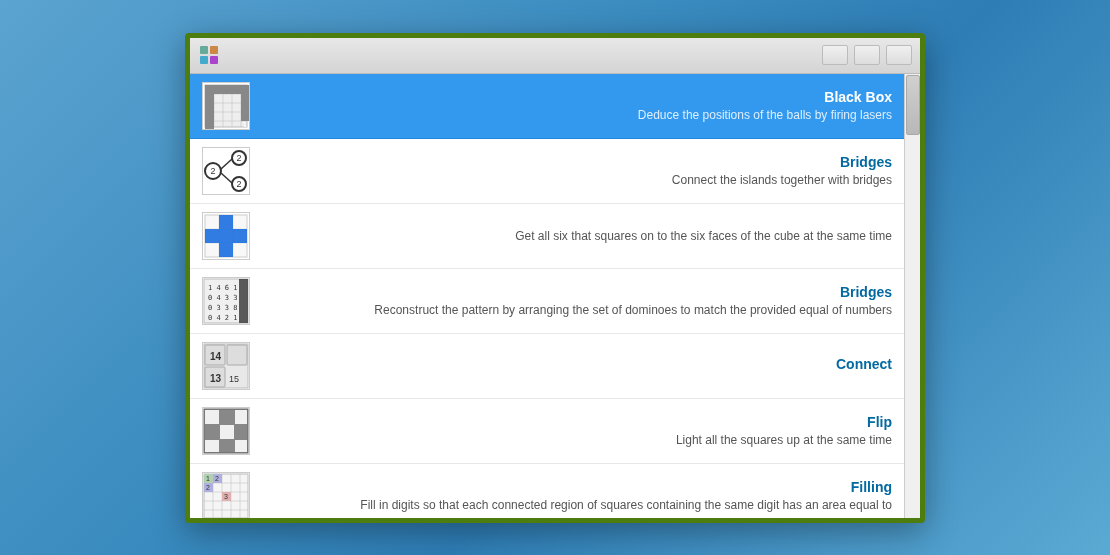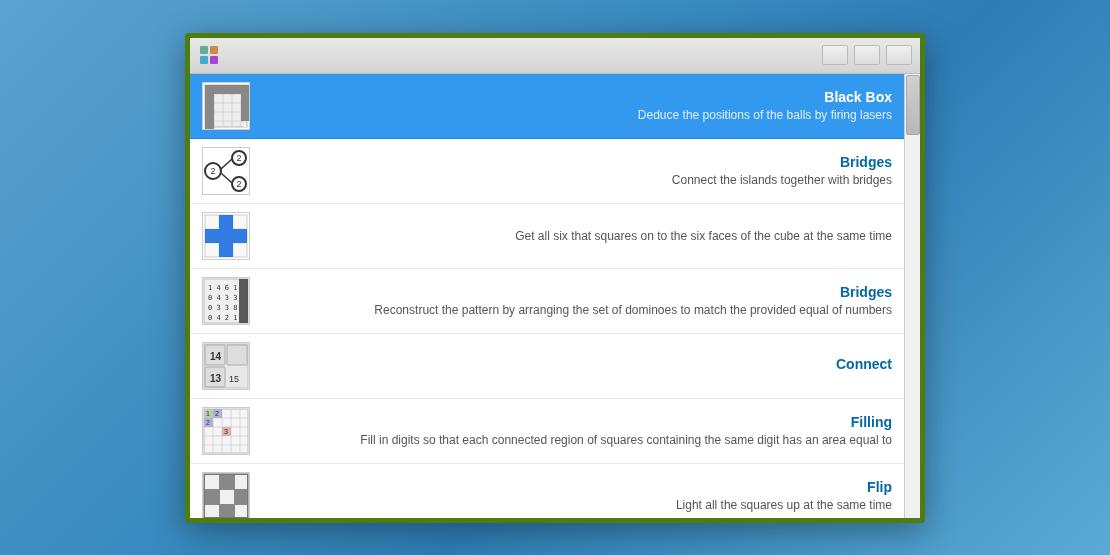--- a/index.html
+++ b/index.html
@@ -307,66 +307,66 @@
       </svg>
           </div>
           <div class="puzzle-info">
             <div class="puzzle-name">Connect</div>
           </div>
         </div>
         <div class="puzzle-item">
           <div class="puzzle-thumb">
             <svg width="46" height="46" viewBox="0 0 46 46">
         <rect width="46" height="46" fill="#fff"></rect>
-        <rect x="1" y="1" width="44" height="44" fill="#f5f5f5" stroke="#bbb" stroke-width="1"></rect>
-
-        <line x1="1" y1="10" x2="45" y2="10" stroke="#bbb" stroke-width="0.5"></line>
-        <line x1="1" y1="19" x2="45" y2="19" stroke="#bbb" stroke-width="0.5"></line>
-        <line x1="1" y1="28" x2="45" y2="28" stroke="#bbb" stroke-width="0.5"></line>
-        <line x1="1" y1="37" x2="45" y2="37" stroke="#bbb" stroke-width="0.5"></line>
-        <line x1="10" y1="1" x2="10" y2="45" stroke="#bbb" stroke-width="0.5"></line>
-        <line x1="19" y1="1" x2="19" y2="45" stroke="#bbb" stroke-width="0.5"></line>
-        <line x1="28" y1="1" x2="28" y2="45" stroke="#bbb" stroke-width="0.5"></line>
-        <line x1="37" y1="1" x2="37" y2="45" stroke="#bbb" stroke-width="0.5"></line>
-
-        <rect x="1" y="1" width="9" height="9" fill="#b0d0b0"></rect>
-        <rect x="10" y="1" width="9" height="9" fill="#b0b0e0"></rect>
-        <rect x="1" y="10" width="9" height="9" fill="#b0b0e0"></rect>
-        <rect x="19" y="19" width="9" height="9" fill="#e0b0b0"></rect>
-        <text x="3" y="8" font-size="7" fill="#333">1</text>
-        <text x="12" y="8" font-size="7" fill="#333">2</text>
-        <text x="3" y="17" font-size="7" fill="#333">2</text>
-        <text x="21" y="26" font-size="7" fill="#333">3</text>
-      </svg>
-          </div>
-          <div class="puzzle-info">
-            <div class="puzzle-name">Filling</div>
-            <div class="puzzle-desc">Fill in digits so that each connected region of squares containing the same digit has an area equal to</div>
-          </div>
-        </div>
-        <div class="puzzle-item">
-          <div class="puzzle-thumb">
-            <svg width="46" height="46" viewBox="0 0 46 46">
-        <rect width="46" height="46" fill="#fff"></rect>
         <rect x="1" y="1" width="44" height="44" fill="#888" stroke="#666" stroke-width="1"></rect>
 
         <rect x="2" y="2" width="14" height="14" fill="#f0f0f0"></rect>
         <rect x="17" y="2" width="14" height="14" fill="#888"></rect>
         <rect x="32" y="2" width="12" height="14" fill="#f0f0f0"></rect>
         <rect x="2" y="17" width="14" height="14" fill="#888"></rect>
         <rect x="17" y="17" width="14" height="14" fill="#f0f0f0"></rect>
         <rect x="32" y="17" width="12" height="14" fill="#888"></rect>
         <rect x="2" y="32" width="14" height="12" fill="#f0f0f0"></rect>
         <rect x="17" y="32" width="14" height="12" fill="#888"></rect>
         <rect x="32" y="32" width="12" height="12" fill="#f0f0f0"></rect>
       </svg>
           </div>
           <div class="puzzle-info">
             <div class="puzzle-name">Flip</div>
             <div class="puzzle-desc">Light all the squares up at the same time</div>
           </div>
         </div>
+        <div class="puzzle-item">
+          <div class="puzzle-thumb">
+            <svg width="46" height="46" viewBox="0 0 46 46">
+        <rect width="46" height="46" fill="#fff"></rect>
+        <rect x="1" y="1" width="44" height="44" fill="#f5f5f5" stroke="#bbb" stroke-width="1"></rect>
+
+        <line x1="1" y1="10" x2="45" y2="10" stroke="#bbb" stroke-width="0.5"></line>
+        <line x1="1" y1="19" x2="45" y2="19" stroke="#bbb" stroke-width="0.5"></line>
+        <line x1="1" y1="28" x2="45" y2="28" stroke="#bbb" stroke-width="0.5"></line>
+        <line x1="1" y1="37" x2="45" y2="37" stroke="#bbb" stroke-width="0.5"></line>
+        <line x1="10" y1="1" x2="10" y2="45" stroke="#bbb" stroke-width="0.5"></line>
+        <line x1="19" y1="1" x2="19" y2="45" stroke="#bbb" stroke-width="0.5"></line>
+        <line x1="28" y1="1" x2="28" y2="45" stroke="#bbb" stroke-width="0.5"></line>
+        <line x1="37" y1="1" x2="37" y2="45" stroke="#bbb" stroke-width="0.5"></line>
+
+        <rect x="1" y="1" width="9" height="9" fill="#b0d0b0"></rect>
+        <rect x="10" y="1" width="9" height="9" fill="#b0b0e0"></rect>
+        <rect x="1" y="10" width="9" height="9" fill="#b0b0e0"></rect>
+        <rect x="19" y="19" width="9" height="9" fill="#e0b0b0"></rect>
+        <text x="3" y="8" font-size="7" fill="#333">1</text>
+        <text x="12" y="8" font-size="7" fill="#333">2</text>
+        <text x="3" y="17" font-size="7" fill="#333">2</text>
+        <text x="21" y="26" font-size="7" fill="#333">3</text>
+      </svg>
+          </div>
+          <div class="puzzle-info">
+            <div class="puzzle-name">Filling</div>
+            <div class="puzzle-desc">Fill in digits so that each connected region of squares containing the same digit has an area equal to</div>
+          </div>
+        </div>
       </div>
     <div class="scrollbar-track">
       <div class="scrollbar-thumb"></div>
     </div>
   </div>
 </div>
 
 </body></html>

